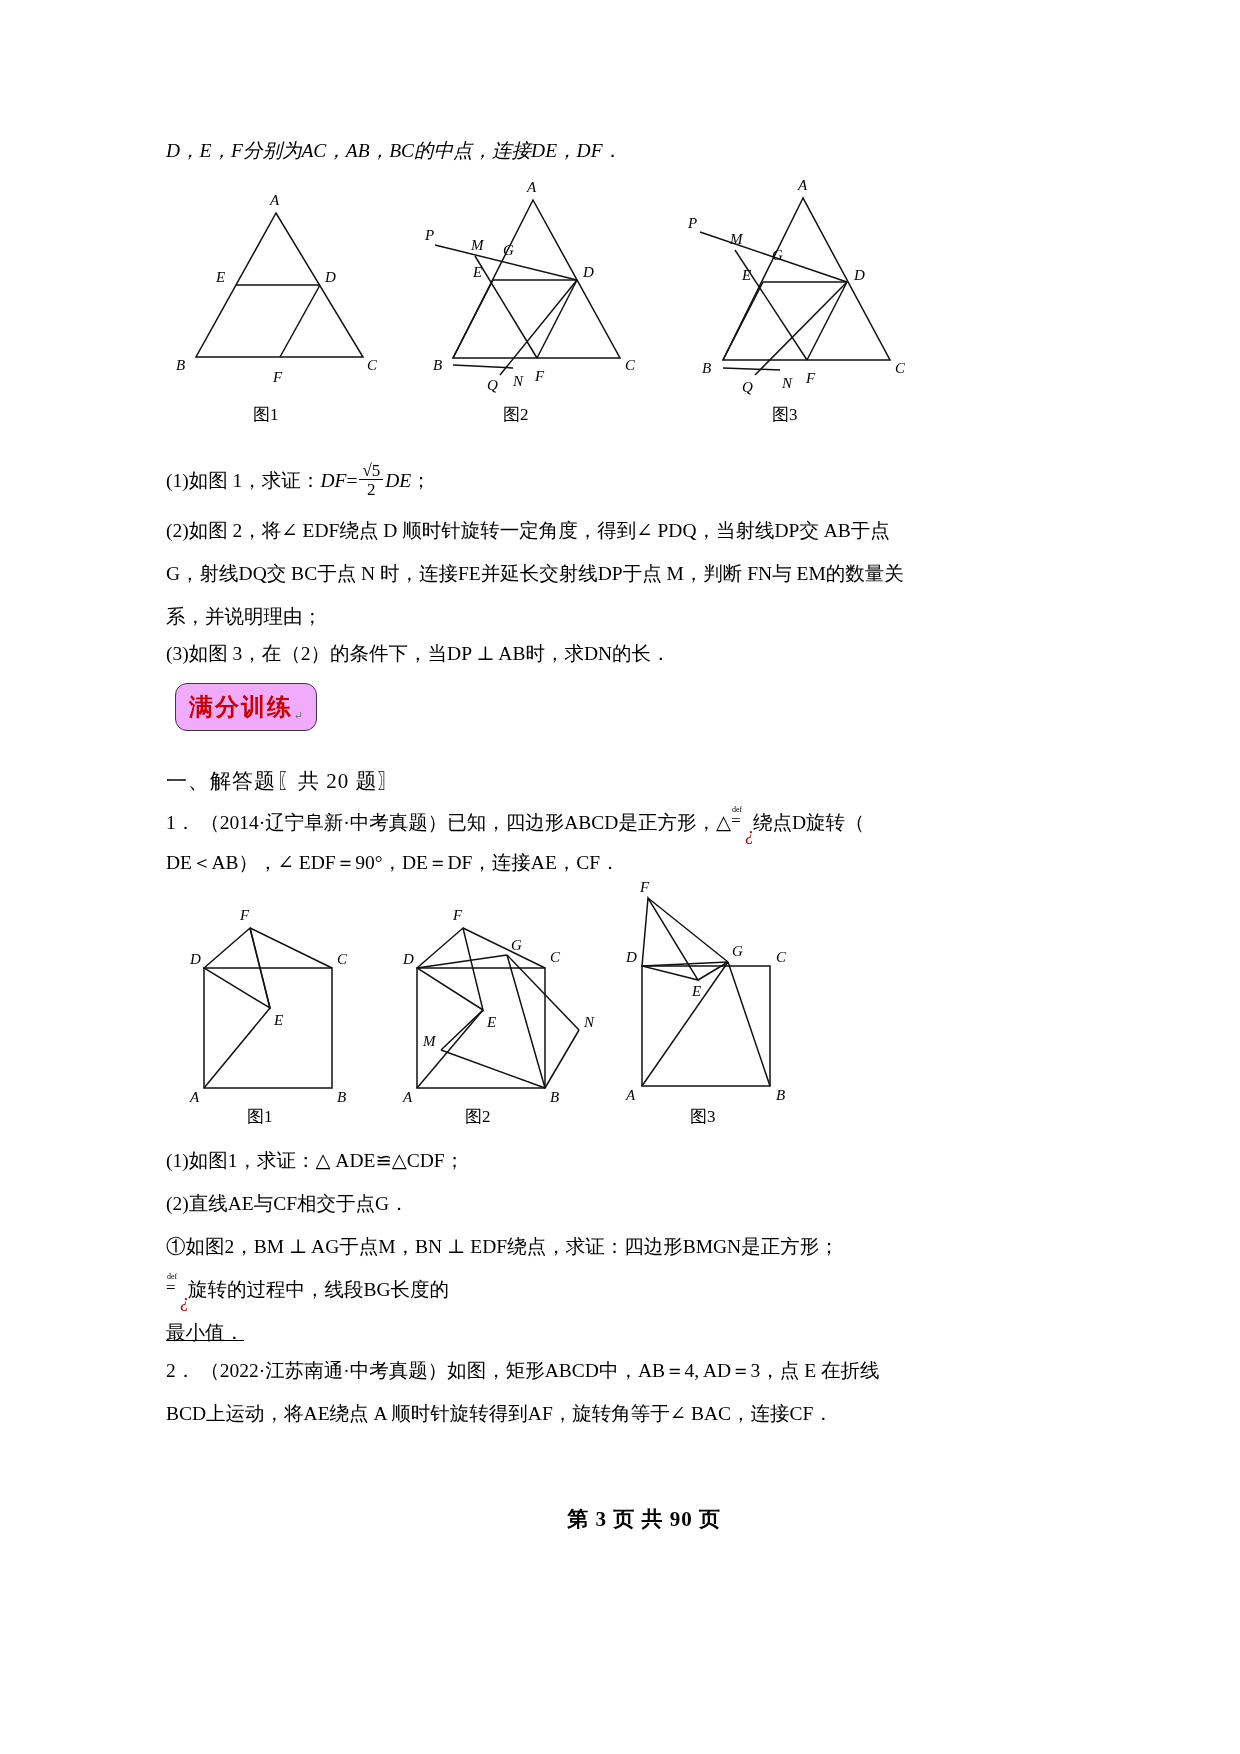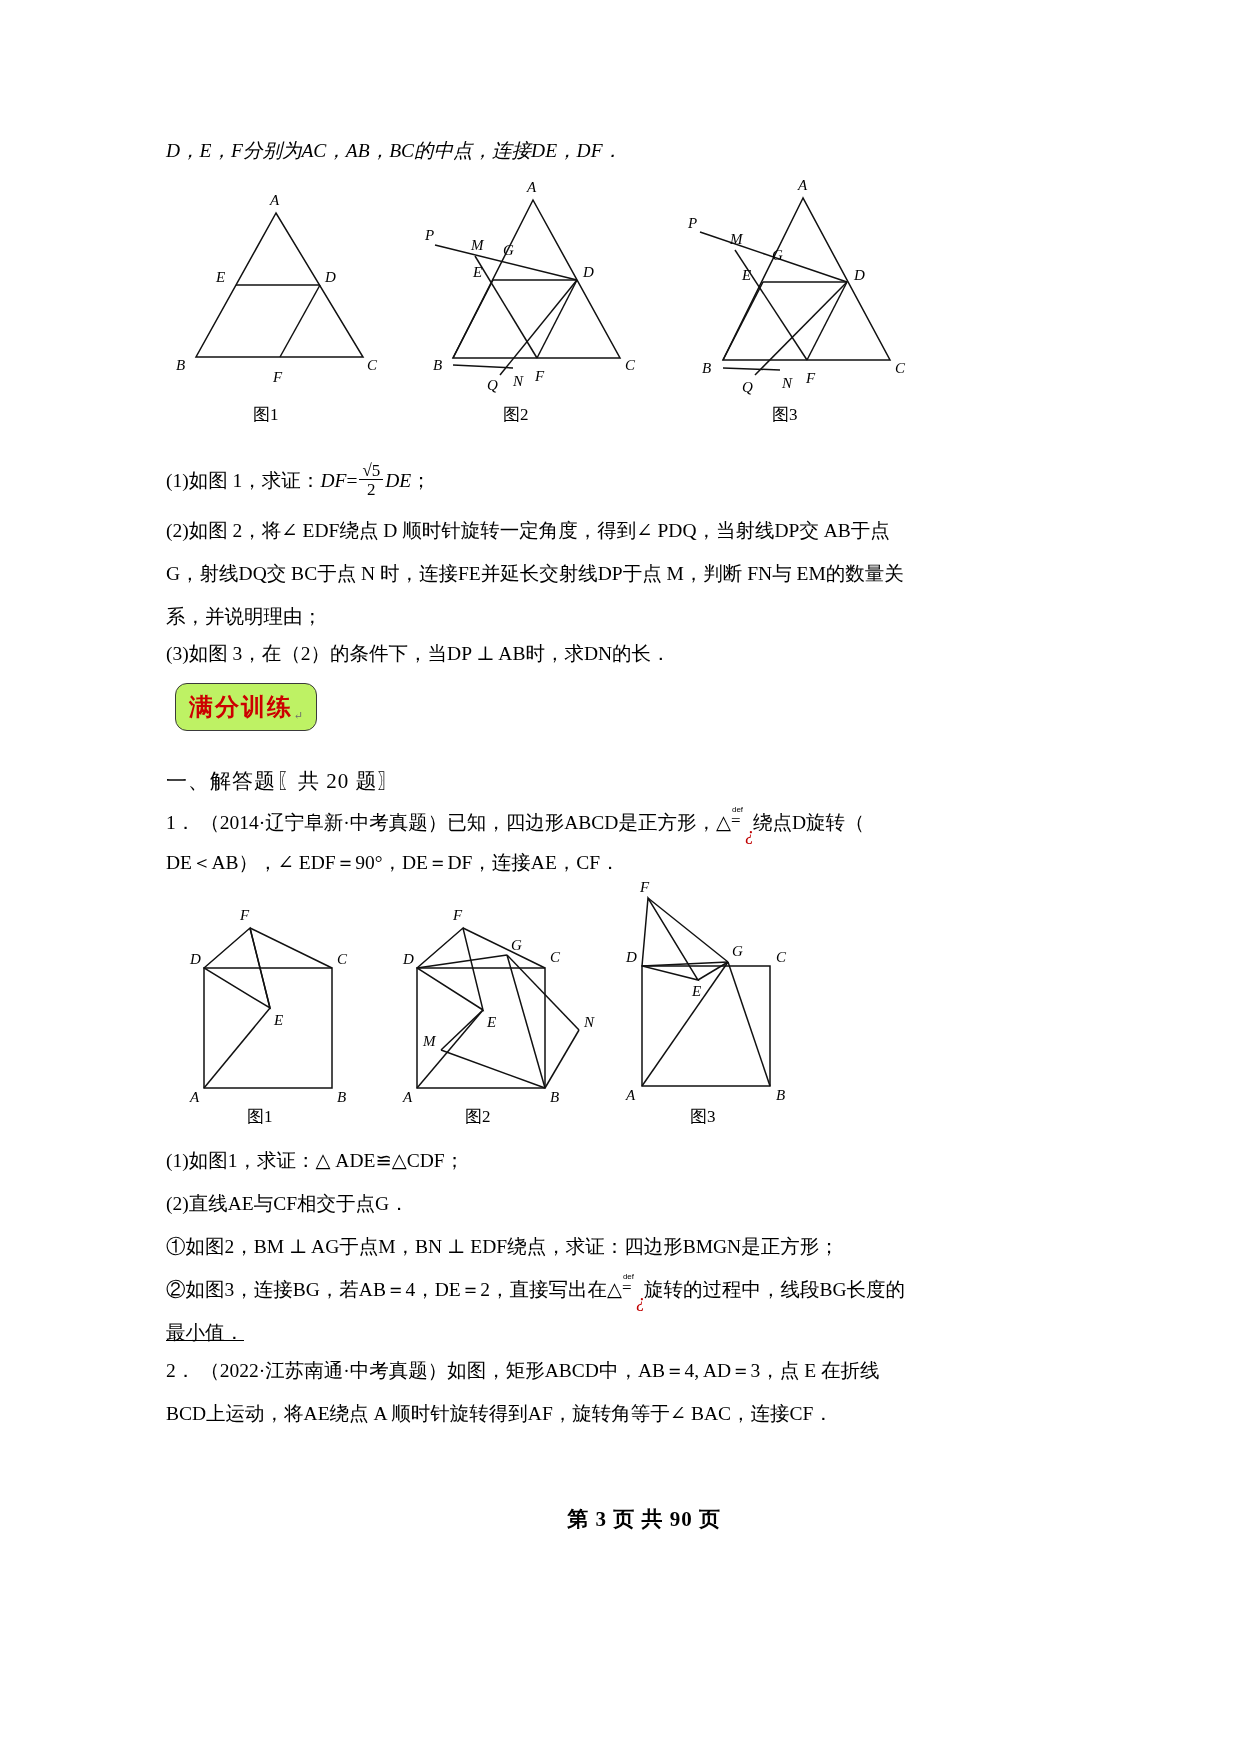--- a/index.html
+++ b/index.html
@@ -17,28 +17,28 @@
   .it{font-style:italic;font-family:"Liberation Serif","DejaVu Serif",serif;}
   .sp{display:inline-block;width:5px;}
 
   
   .frac{display:inline-block;vertical-align:-8px;text-align:center;font-style:normal;margin:0 2px;}
   .frac .num{display:block;font-size:17px;line-height:17px;border-bottom:1.2px solid #000;padding:0 3px;}
   .frac .den{display:block;font-size:17px;line-height:19px;padding:0 3px;}
 
   
   .defeq{display:inline-block;position:relative;width:22px;height:20px;vertical-align:-2px;}
-  .defeq .d{position:absolute;top:-5px;left:1px;font-size:8px;line-height:8px;font-family:Liberation Sans, sans-serif;}
+  .defeq .d{position:absolute;top:-5px;left:1px;font-size:8px;line-height:8px;font-family:Liberation Serif, serif;}
   .defeq .e{position:absolute;top:1px;left:0px;font-size:17px;line-height:17px;}
   .defeq .q{position:absolute;top:0px;left:14px;font-size:18px;color:#c00000;font-style:italic;}
 
   
   .badge{
     position:absolute;left:175px;top:683px;width:140px;height:46px;
-    border:1.6px solid #3a3a3a;border-radius:12px;background:#bef264;
+    border:1.6px solid #3a3a3a;border-radius:12px;background:#f0abfc;
     display:flex;align-items:center;justify-content:center;
   }
   .badge span.t{
     color:#cc0000;font-size:24px;font-weight:bold;letter-spacing:2px;
     font-family:"Liberation Serif","DejaVu Serif",serif;
   }
   .badge span.pil{color:#6b6b6b;font-size:11px;margin-left:1px;align-self:flex-end;margin-bottom:8px;}
 
   .secttl{font-size:21px;font-weight:normal;letter-spacing:1px;white-space:nowrap;}
 
@@ -234,21 +234,21 @@
     <div class="figcap" style="left:70px;top:225px;">
       <span>图3</span>
     </div>
   </div>
 
   <div class="ln cn" style="position:absolute;left:166px;top:1138px;">(1)如图1，求证：△ ADE≌△CDF；</div>
   <div class="ln cn" style="position:absolute;left:166px;top:1181px;">(2)直线AE与CF相交于点G．</div>
   <div class="ln cn" style="position:absolute;left:166px;top:1224px;">①如图2，BM ⊥ AG于点M，BN ⊥ EDF绕点，求证：四边形BMGN是正方形；</div>
 
   <div class="ln cn" style="position:absolute;left:166px;top:1267px;">
-    <span>②如图3，连接BG，若AB＝4，DE＝2，直接写出在△</span><span class="defeq"><span class="d">def</span><span class="e">=</span><span class="q">¿</span></span><span>旋转的过程中，线段BG长度的</span>
+    <span class="defeq"><span class="d">def</span><span class="e">=</span><span class="q">¿</span></span><span>旋转的过程中，线段BG长度的</span>
   </div>
   <div class="ln cn" style="position:absolute;left:166px;top:1310px;text-decoration:underline;">最小值．</div>
 
   <div class="ln cn" style="position:absolute;left:166px;top:1348px;">
     <span>2．</span><span class="sp"></span><span>（2022·江苏南通·中考真题）</span><span>如图，矩形ABCD中，AB＝4, AD＝3，点 E 在折线</span>
   </div>
   <div class="ln cn" style="position:absolute;left:166px;top:1391px;">BCD上运动，将AE绕点 A 顺时针旋转得到AF，旋转角等于∠ BAC，连接CF．</div>
 
   <div class="footer">第 3 页 共 90 页</div>
 

